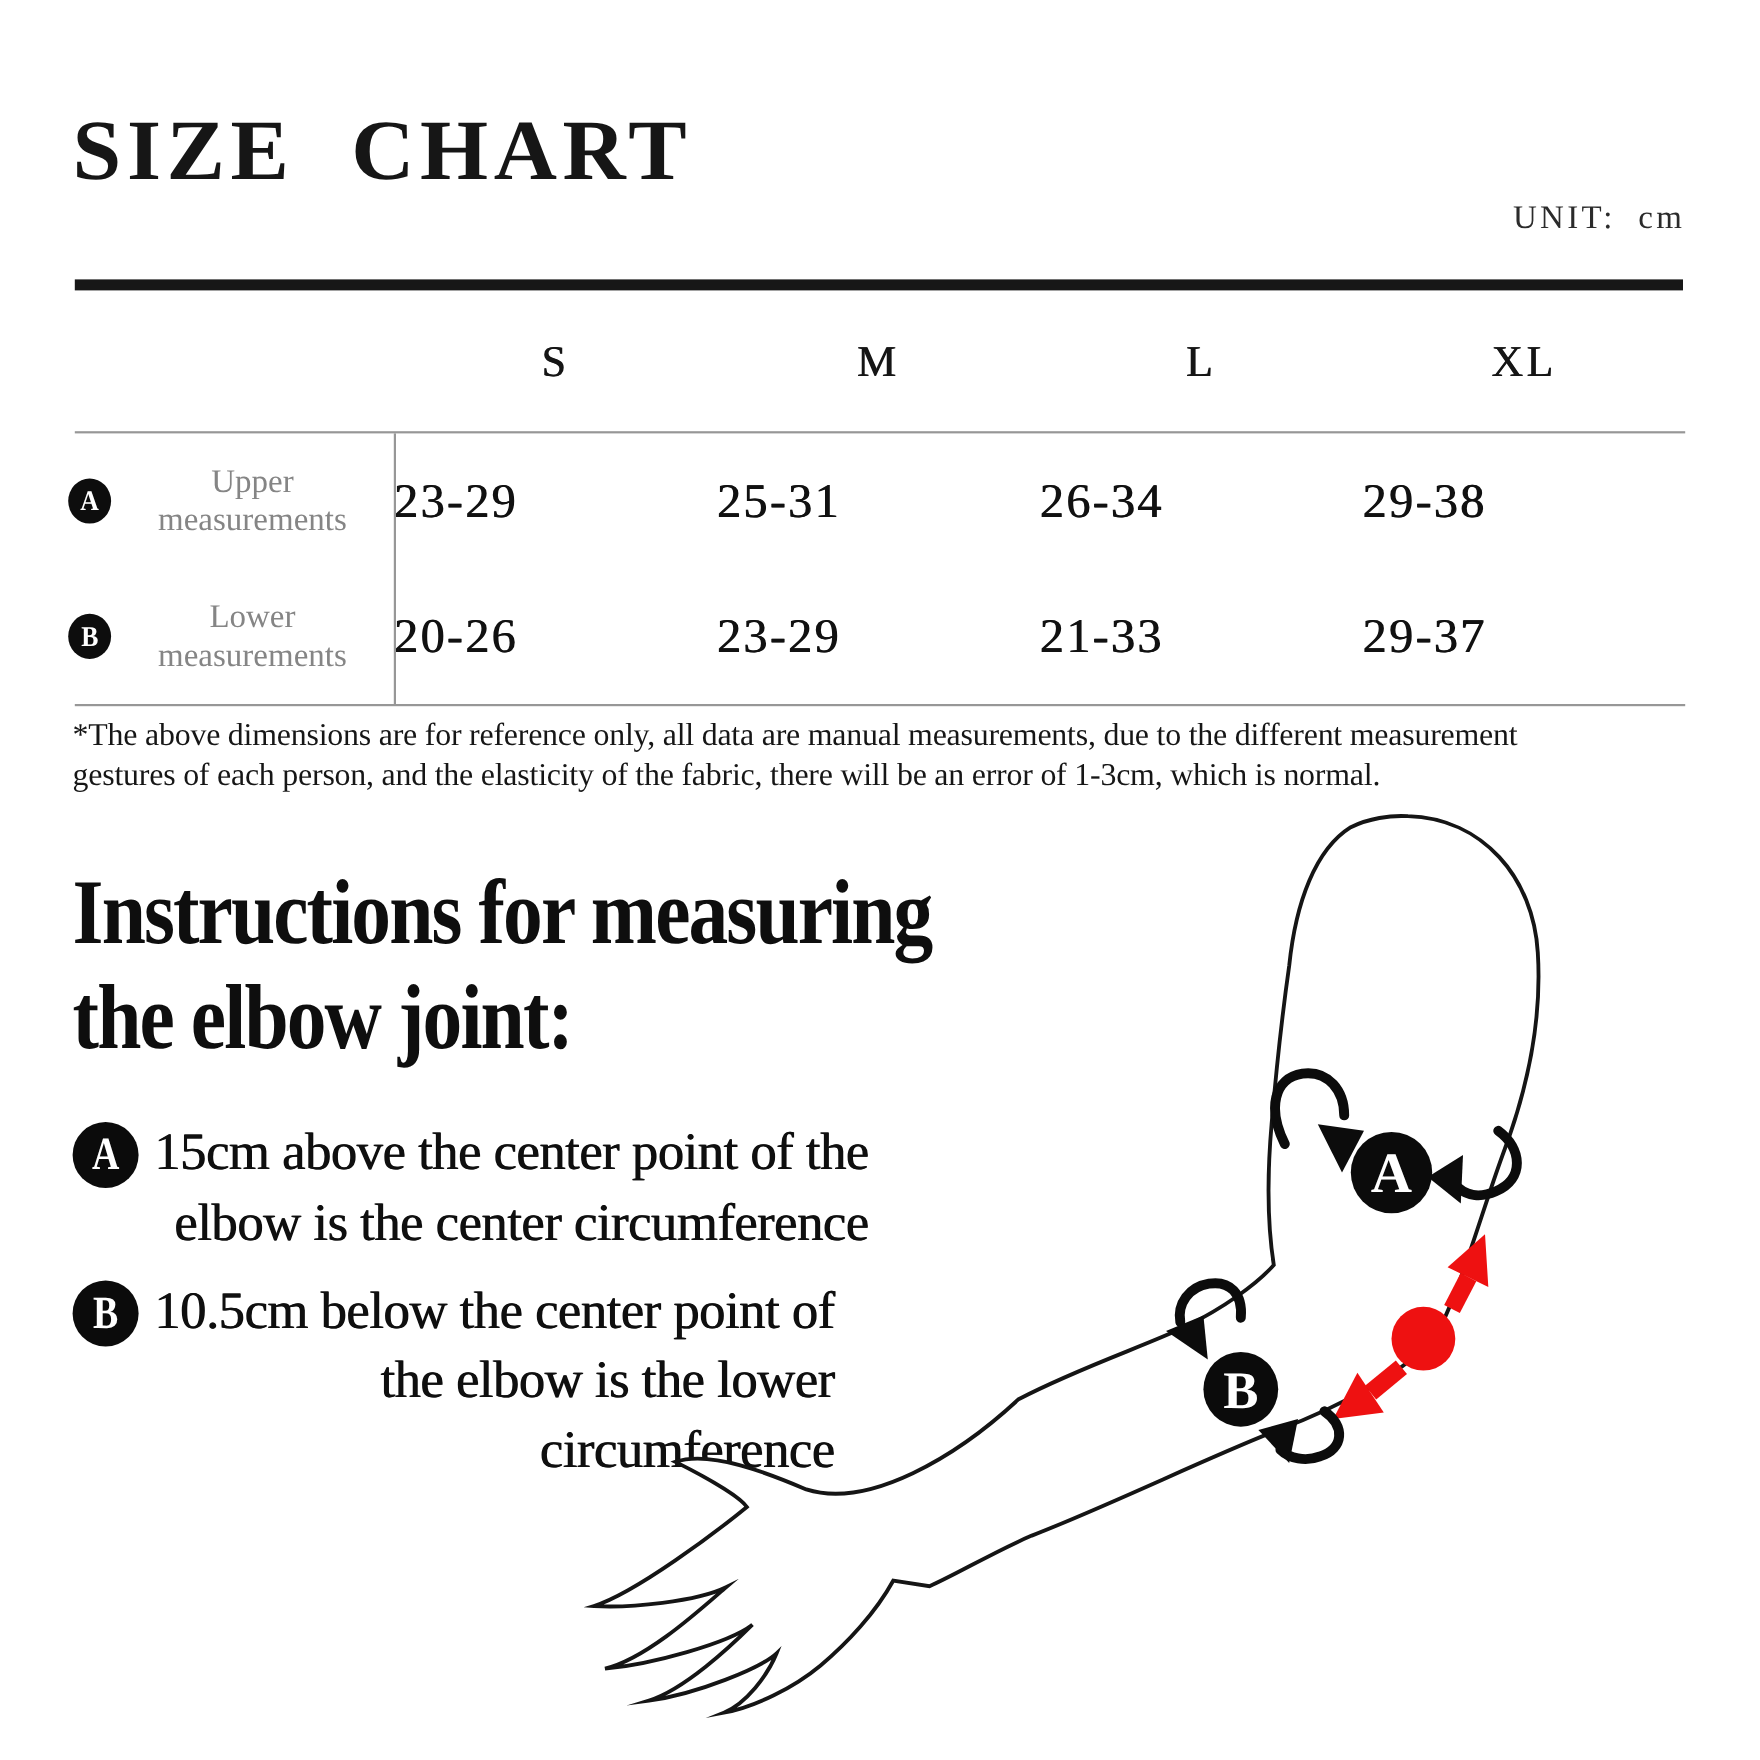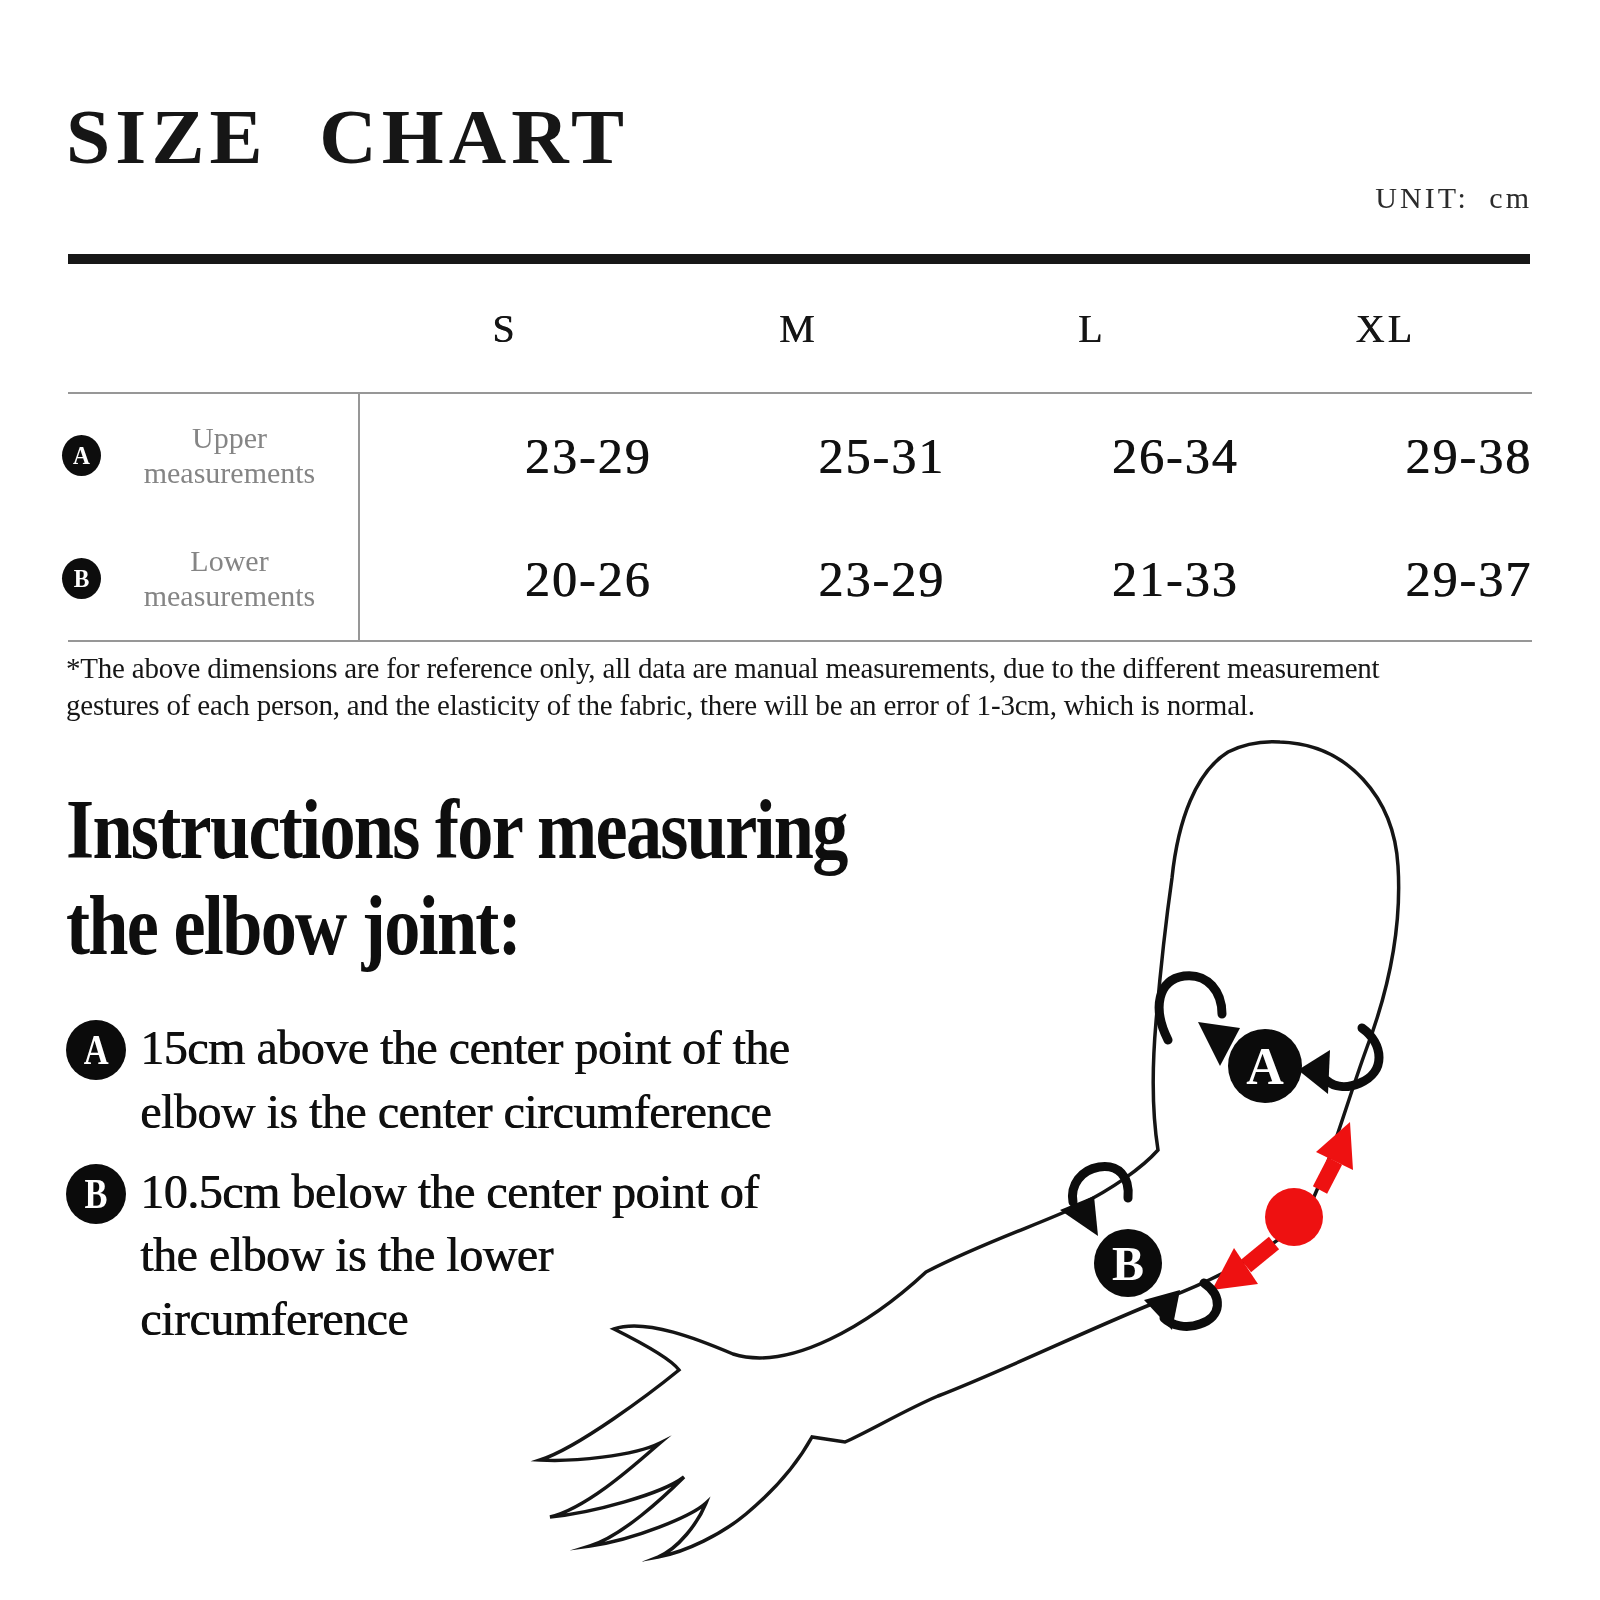--- a/index.html
+++ b/index.html
@@ -29,40 +29,40 @@
   .tbody{position:relative;border-top:2px solid #979797;border-bottom:2px solid #979797;}
   .vline{position:absolute;left:290px;top:0;bottom:0;width:2px;background:#979797;}
   .tr{display:flex;height:123px;align-items:center;}
   .label-cell{width:290px;display:flex;align-items:center;}
   .row-badge{
     flex:0 0 auto;width:39px;height:41px;margin-left:-6px;border-radius:50%;background:#0d0d0d;
     color:#fff;font-weight:700;font-size:26px;display:flex;align-items:center;justify-content:center;
   }
   .row-badge span{display:inline-block;transform:scaleX(.9);}
   .row-label{flex:1;text-align:center;font-size:30px;line-height:1.16;color:#858585;padding:0 18px;}
-  .td{flex:1;text-align:right;font-size:50px;font-weight:400;letter-spacing:2px;color:#111;
+  .td{flex:1;text-align:left;font-size:44px;font-weight:400;letter-spacing:2px;color:#111;
       text-shadow:0.7px 0 0 currentColor;}
 
   
   .disclaimer{left:66px;top:650px;width:1480px;font-size:29px;line-height:1.26;color:#161616;letter-spacing:-0.2px;}
 
   
   .inst-heading{
     left:66px;top:782px;font-size:84px;font-weight:700;line-height:1.14;color:#0e0e0e;
     letter-spacing:-2px;transform:scaleX(.86);transform-origin:left top;white-space:nowrap;
   }
   .inst-items{left:66px;top:1016px;width:980px;}
   .inst-item{display:flex;align-items:flex-start;margin-bottom:16px;}
   .inst-badge{
     flex:0 0 auto;width:60px;height:60px;margin-top:4px;border-radius:50%;background:#0b0b0b;
     color:#fff;font-weight:700;font-size:42px;display:flex;align-items:center;justify-content:center;
   }
   .inst-badge span{display:inline-block;transform:scaleX(.82);}
   .inst-text{margin-left:14px;font-size:48px;line-height:1.33;color:#0f0f0f;
-      letter-spacing:-0.5px;text-shadow:0.7px 0 0 currentColor;}
+      letter-spacing:-0.5px;text-shadow:0.7px 0 0 currentColor;text-align:right;}
 
   
   .diagram{left:0;top:0;width:1600px;height:1600px;pointer-events:none;}
   .badge-letter{font-weight:700;fill:#ffffff;text-anchor:middle;}
 </style>
 </head>
 <body>
 
 <div id="canvas">
 

